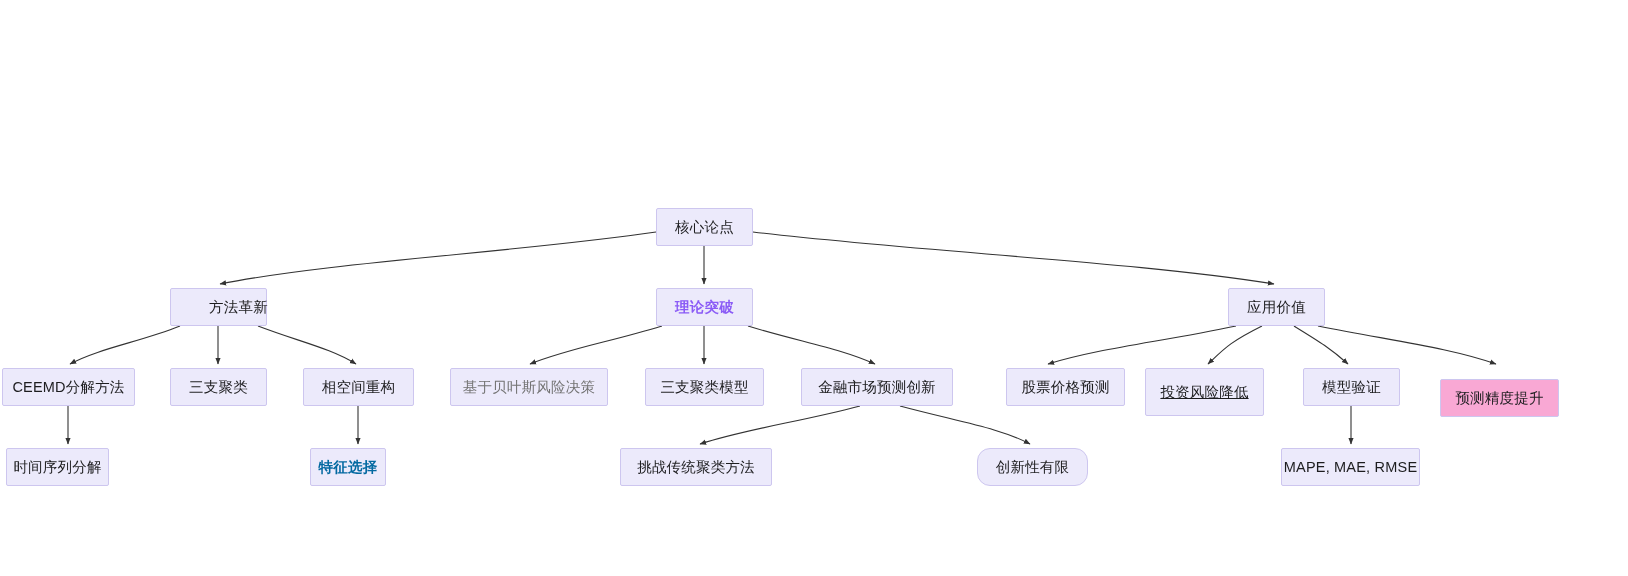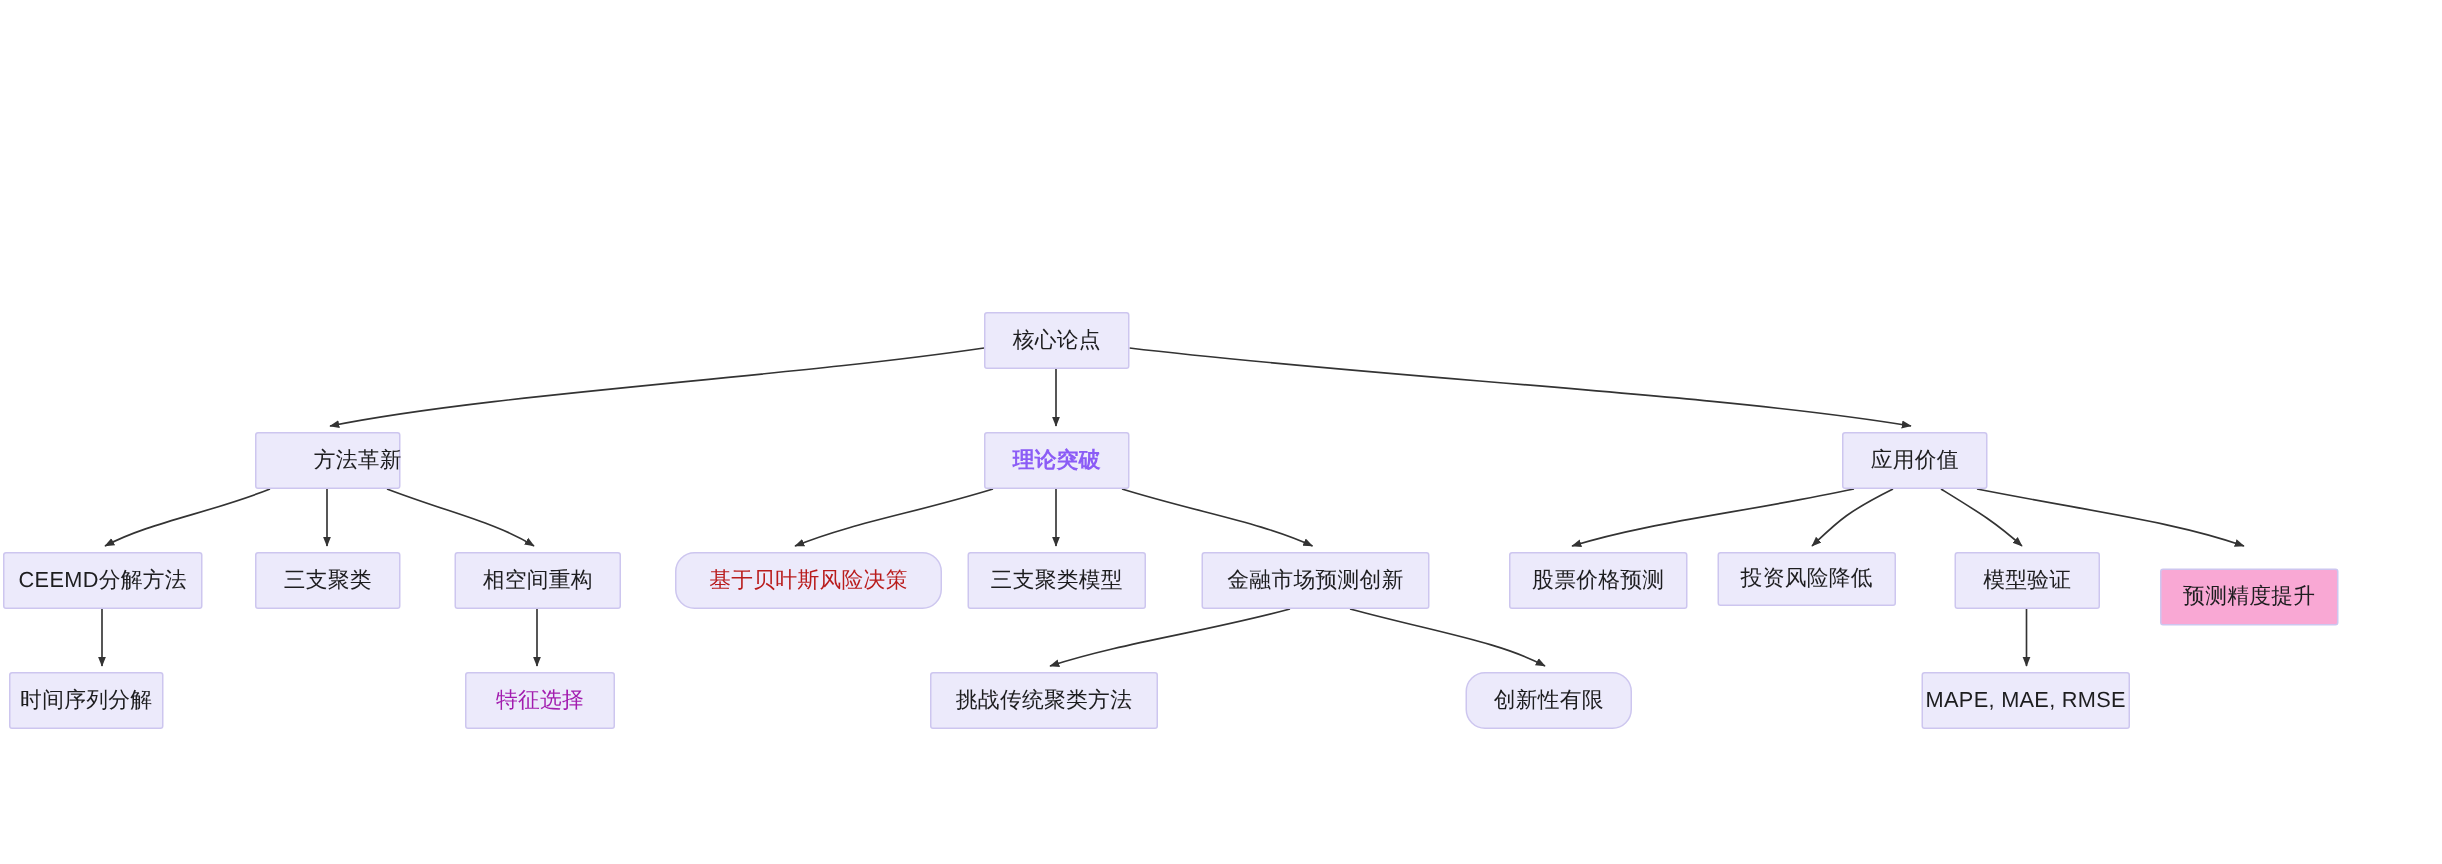--- a/index.html
+++ b/index.html
@@ -91,45 +91,45 @@
       </div>
       <div class="node" style="left: 2px; top: 368px; width: 133px; height: 38px; background: rgb(236, 234, 251); border-color: rgb(205, 198, 239); color: rgb(29, 29, 31);">
         <span class="node-label">CEEMD分解方法</span>
       </div>
       <div class="node" style="left: 170px; top: 368px; width: 97px; height: 38px; background: rgb(236, 234, 251); border-color: rgb(205, 198, 239); color: rgb(29, 29, 31);">
         <span class="node-label">三支聚类</span>
       </div>
       <div class="node" style="left: 303px; top: 368px; width: 111px; height: 38px; background: rgb(236, 234, 251); border-color: rgb(205, 198, 239); color: rgb(29, 29, 31);">
         <span class="node-label">相空间重构</span>
       </div>
-      <div class="node" style="left: 450px; top: 368px; width: 178px; height: 38px; background: rgb(236, 234, 251); border-color: rgb(205, 198, 239); color: #b91c1c; border-radius: 13px;">
+      <div class="node" style="left: 450px; top: 368px; width: 158px; height: 38px; background: rgb(236, 234, 251); border-color: rgb(205, 198, 239); color: #737373;">
         <span class="node-label">基于贝叶斯风险决策</span>
       </div>
       <div class="node" style="left: 645px; top: 368px; width: 119px; height: 38px; background: rgb(236, 234, 251); border-color: rgb(205, 198, 239); color: rgb(29, 29, 31);">
         <span class="node-label">三支聚类模型</span>
       </div>
       <div class="node" style="left: 801px; top: 368px; width: 152px; height: 38px; background: rgb(236, 234, 251); border-color: rgb(205, 198, 239); color: rgb(29, 29, 31);">
         <span class="node-label">金融市场预测创新</span>
       </div>
       <div class="node" style="left: 986px; top: 368px; width: 119px; height: 38px; background: rgb(236, 234, 251); border-color: rgb(205, 198, 239); color: rgb(29, 29, 31); margin-left: 20px;">
         <span class="node-label">股票价格预测</span>
       </div>
-      <div class="node" style="left: 1145px; top: 368px; width: 119px; height: 36px; background: rgb(236, 234, 251); border-color: rgb(205, 198, 239); color: rgb(29, 29, 31);">
+      <div class="node" style="left: 1145px; top: 368px; width: 119px; height: 48px; background: rgb(236, 234, 251); border-color: rgb(205, 198, 239); color: rgb(29, 29, 31); text-decoration: underline;">
         <span class="node-label">投资风险降低</span>
       </div>
       <div class="node" style="left: 1303px; top: 368px; width: 97px; height: 38px; background: rgb(236, 234, 251); border-color: rgb(205, 198, 239); color: rgb(29, 29, 31);">
         <span class="node-label">模型验证</span>
       </div>
       <div class="node" style="left: 1440px; top: 379px; width: 119px; height: 38px; background: #f9a8d4; border-color: rgb(205, 198, 239); color: rgb(29, 29, 31);">
         <span class="node-label">预测精度提升</span>
       </div>
       <div class="node" style="left: 6px; top: 448px; width: 103px; height: 38px; background: rgb(236, 234, 251); border-color: rgb(205, 198, 239); color: rgb(29, 29, 31);">
         <span class="node-label">时间序列分解</span>
       </div>
-      <div class="node" style="left: 310px; top: 448px; width: 100px; height: 38px; background: rgb(236, 234, 251); border-color: rgb(205, 198, 239); color: #a21caf;">
+      <div class="node" style="left: 310px; top: 448px; width: 76px; height: 38px; background: rgb(236, 234, 251); border-color: rgb(205, 198, 239); color: #0369a1; font-weight: bold;">
         <span class="node-label">特征选择</span>
       </div>
       <div class="node" style="left: 620px; top: 448px; width: 152px; height: 38px; background: rgb(236, 234, 251); border-color: rgb(205, 198, 239); color: rgb(29, 29, 31);">
         <span class="node-label">挑战传统聚类方法</span>
       </div>
       <div class="node" style="left: 977px; top: 448px; width: 111px; height: 38px; background: rgb(236, 234, 251); border-color: rgb(205, 198, 239); color: rgb(29, 29, 31); border-radius: 13px;">
         <span class="node-label">创新性有限</span>
       </div>
       <div class="node" style="left: 1281px; top: 448px; width: 139px; height: 38px; background: rgb(236, 234, 251); border-color: rgb(205, 198, 239); color: rgb(29, 29, 31);">
         <span class="node-label">MAPE, MAE, RMSE</span>

